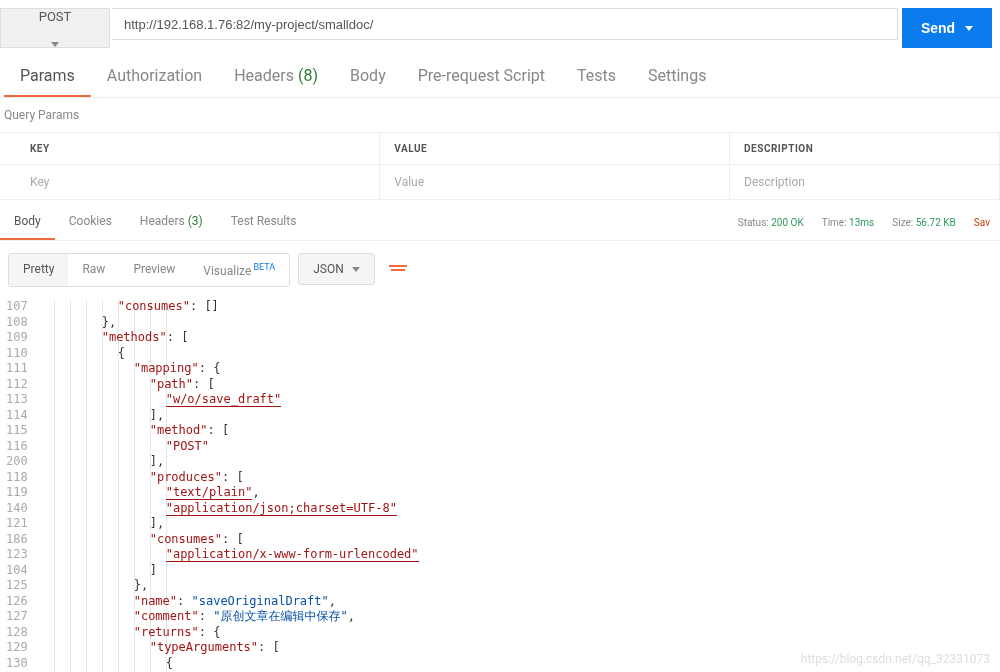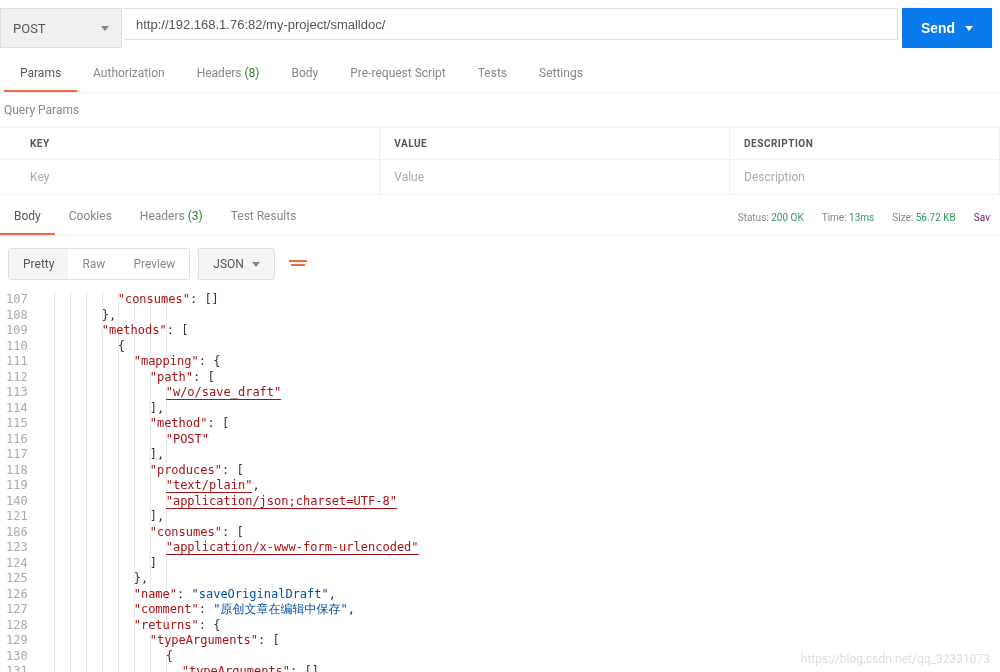--- a/index.html
+++ b/index.html
@@ -1,38 +1,38 @@
 <!DOCTYPE html>
 <html><head>
 <meta charset="utf-8">
 <style>
 * { box-sizing: border-box; margin: 0; padding: 0; }
 body { font-family: -apple-system, BlinkMacSystemFont, "Segoe UI", Roboto, Arial, sans-serif; font-size: 12px; color: #555; background: #fff; width: 1000px; height: 672px; overflow: hidden; position: relative; }
 .top-bar { display: flex; padding: 8px 8px 8px 0; gap: 2px; }
-.method-select { width: 122px; height: 40px; background: #f0f0f0; border: 1px solid #ddd; display: flex; align-items: center; padding: 0 12px; justify-content: space-between; color: #555; font-size: 13px; }
+.method-select { width: 110px; height: 40px; background: #f0f0f0; border: 1px solid #ddd; display: flex; align-items: center; padding: 0 12px; justify-content: space-between; color: #555; font-size: 13px; flex-direction: column; }
 .url-input { flex: 1; height: 32px; border: 1px solid #ddd; border-left: none; padding: 0 12px; font-size: 13px; color: #555; outline: none; }
 .send-btn { width: 90px; height: 40px; background: #097BED; color: #fff; border: none; font-size: 14px; font-weight: 600; display: flex; align-items: center; justify-content: center; gap: 10px; margin-left: 2px; }
 .chev { width: 0; height: 0; border-left: 4px solid transparent; border-right: 4px solid transparent; border-top: 5px solid #888; }
 .chev-white { border-top-color: #fff; }
 .tabs { display: flex; border-bottom: 1px solid #eee; padding-left: 4px; }
-.tab { padding: 10px 16px; color: #888; font-size: 12px; cursor: pointer; border-bottom: 2px solid transparent; }
+.tab { padding: 10px 16px; color: #888; font-size: 16px; cursor: pointer; border-bottom: 2px solid transparent; }
 .tab.active { color: #555; border-bottom-color: #ED6B3D; }
 .badge-orange { color: #2E7D32; font-weight: 400; }
 .section-label { padding: 10px 4px; color: #888; font-size: 12px; }
 .params-table { width: 100%; border-collapse: collapse; }
 .params-table th { text-align: left; padding: 10px 14px; font-size: 10px; font-weight: 700; color: #555; border: 1px solid #eee; border-left: none; letter-spacing: 0.5px; }
 .params-table td { padding: 10px 14px; border: 1px solid #eee; border-left: none; color: #aaa; font-size: 12px; }
 .params-table th:first-child, .params-table td:first-child { padding-left: 30px; margin-left: 32px; }
 .response-area { margin-top: 4px; }
 .response-tabs { display: flex; align-items: center; border-bottom: 1px solid #eee; }
 .rtab { padding: 10px 14px; color: #888; font-size: 12px; cursor: pointer; border-bottom: 2px solid transparent; }
 .rtab.active { color: #555; border-bottom-color: #ED6B3D; }
 .status-row { margin-left: auto; display: flex; gap: 18px; padding-right: 10px; color: #888; font-size: 10px; }
 .status-row .green { color: #2E9B5B; }
-.status-row .save { color: #701a75; }
+.status-row .save { color: #c2410c; }
 .toolbar { display: flex; align-items: flex-start; padding: 12px 8px; gap: 8px; }
 .tool-tabs { display: flex; border: 1px solid #ddd; border-radius: 3px; overflow: hidden; }
 .tool-tab { padding: 8px 14px; color: #888; font-size: 12px; cursor: pointer; }
 .tool-tab.active { background: #f5f5f5; color: #555; }
 .beta { color: #097BED; font-size: 9px; vertical-align: super; }
 .json-select { padding: 8px 14px; background: #f5f5f5; border: 1px solid #ddd; border-radius: 3px; display: flex; align-items: center; gap: 8px; font-size: 12px; color: #555; }
 .json-icon { width: 30px; height: 30px; background: #fff; border-radius: 3px; display: flex; flex-direction: column; align-items: center; justify-content: center; gap: 2px; }
 .json-icon span { display: block; width: 14px; height: 2px; background: #ED6B3D; }
 .json-icon span:first-child { width: 18px; }
 .code-area { display: flex; font-family: "Consolas", "Monaco", monospace; font-size: 12px; line-height: 15.5px; overflow: hidden; }
@@ -102,20 +102,21 @@
       <span><span>Size:</span> <span class="green">56.72 KB</span></span>
       <span class="save">Sav</span>
     </div>
   </div>
 
   <div class="toolbar">
     <div class="tool-tabs" id="tool-tabs">
         <div class="tool-tab active">Pretty</div>
         <div class="tool-tab">Raw</div>
         <div class="tool-tab">Preview</div>
+        <div class="tool-tab">Visualize<span class="beta"> BETA</span></div>
       </div>
     <div class="json-select">
       <span>JSON</span>
       <span class="chev"></span>
     </div>
     <div class="json-icon">
         <span></span>
         <span></span>
       </div>
   </div>
@@ -125,28 +126,28 @@
         <div>107</div>
         <div>108</div>
         <div>109</div>
         <div>110</div>
         <div>111</div>
         <div>112</div>
         <div>113</div>
         <div>114</div>
         <div>115</div>
         <div>116</div>
-        <div>117</div>
+        <div>200</div>
         <div>118</div>
         <div>119</div>
         <div>140</div>
         <div>121</div>
         <div>186</div>
         <div>123</div>
-        <div>124</div>
+        <div>104</div>
         <div>125</div>
         <div>126</div>
         <div>127</div>
         <div>128</div>
         <div>129</div>
         <div>130</div>
         <div>131</div>
       </div>
     <div class="code" id="code"><div class="fold-line" style="left: 16px;"></div><div class="fold-line" style="left: 32px;"></div><div class="fold-line" style="left: 48px;"></div><div class="fold-line" style="left: 64px;"></div><div class="fold-line" style="left: 80px;"></div><div class="fold-line" style="left: 96px;"></div><div class="fold-line" style="left: 112px;"></div><div class="fold-line" style="left: 128px;"></div><div style="height: 15.5px; padding-left: 80px; position: relative;"><span class="k">"consumes"</span><span class="b">: []</span></div><div style="height: 15.5px; padding-left: 64px; position: relative;"><span class="b">},</span></div><div style="height: 15.5px; padding-left: 64px; position: relative;"><span class="k">"methods"</span><span class="b">: [</span></div><div style="height: 15.5px; padding-left: 80px; position: relative;"><span class="b">{</span></div><div style="height: 15.5px; padding-left: 96px; position: relative;"><span class="k">"mapping"</span><span class="b">: {</span></div><div style="height: 15.5px; padding-left: 112px; position: relative;"><span class="k">"path"</span><span class="b">: [</span></div><div style="height: 15.5px; padding-left: 128px; position: relative;"><span class="k underline">"w/o/save_draft"</span></div><div style="height: 15.5px; padding-left: 112px; position: relative;"><span class="b">],</span></div><div style="height: 15.5px; padding-left: 112px; position: relative;"><span class="k">"method"</span><span class="b">: [</span></div><div style="height: 15.5px; padding-left: 128px; position: relative;"><span class="k">"POST"</span></div><div style="height: 15.5px; padding-left: 112px; position: relative;"><span class="b">],</span></div><div style="height: 15.5px; padding-left: 112px; position: relative;"><span class="k">"produces"</span><span class="b">: [</span></div><div style="height: 15.5px; padding-left: 128px; position: relative;"><span class="k underline">"text/plain"</span><span class="b">,</span></div><div style="height: 15.5px; padding-left: 128px; position: relative;"><span class="k underline">"application/json;charset=UTF-8"</span></div><div style="height: 15.5px; padding-left: 112px; position: relative;"><span class="b">],</span></div><div style="height: 15.5px; padding-left: 112px; position: relative;"><span class="k">"consumes"</span><span class="b">: [</span></div><div style="height: 15.5px; padding-left: 128px; position: relative;"><span class="k underline">"application/x-www-form-urlencoded"</span></div><div style="height: 15.5px; padding-left: 112px; position: relative;"><span class="b">]</span></div><div style="height: 15.5px; padding-left: 96px; position: relative;"><span class="b">},</span></div><div style="height: 15.5px; padding-left: 96px; position: relative;"><span class="k">"name"</span><span class="b">: </span><span class="s">"saveOriginalDraft"</span><span class="b">,</span></div><div style="height: 15.5px; padding-left: 96px; position: relative;"><span class="k">"comment"</span><span class="b">: </span><span class="s">"原创文章在编辑中保存"</span><span class="b">,</span></div><div style="height: 15.5px; padding-left: 96px; position: relative;"><span class="k">"returns"</span><span class="b">: {</span></div><div style="height: 15.5px; padding-left: 112px; position: relative;"><span class="k">"typeArguments"</span><span class="b">: [</span></div><div style="height: 15.5px; padding-left: 128px; position: relative;"><span class="b">{</span></div><div style="height: 15.5px; padding-left: 144px; position: relative;"><span class="k">"typeArguments"</span><span class="b">: [],</span></div></div>
   </div>

